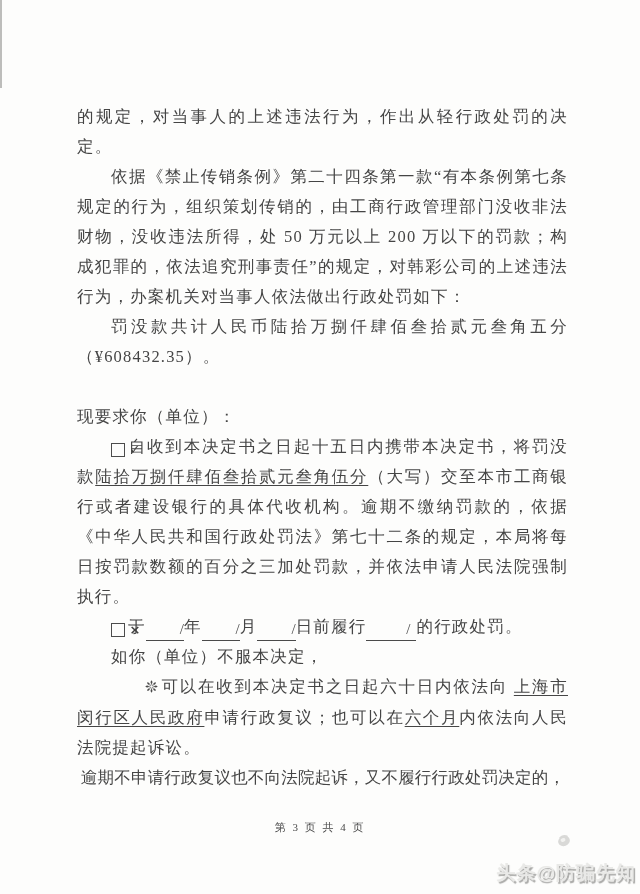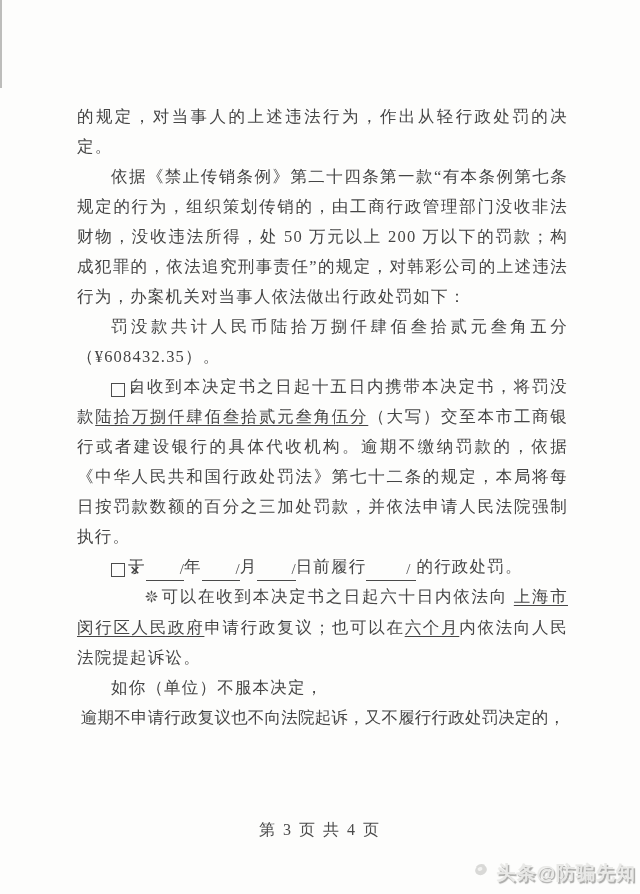--- a/index.html
+++ b/index.html
@@ -78,87 +78,89 @@
     vertical-align: -2px;
     letter-spacing: 0;
     font-size: 15px;
     color: #4a4a4a;
   }
   .blank-wide { min-width: 50px; }
   .footer {
     position: absolute;
     top: 820px; left: 0; width: 640px;
     text-align: center;
-    font-size: 16px;
+    font-size: 11px;
     color: #4a4a4a;
     letter-spacing: 2px;
   }
   .watermark {
     position: absolute;
     right: 4px; bottom: 8px;
     display: flex; align-items: center; gap: 3px;
     font-family: "Liberation Sans", "DejaVu Sans", sans-serif;
     font-weight: bold;
     font-size: 19px;
     letter-spacing: 1px;
     color: #e9e9e7;
     text-shadow: 1.5px 1.5px 1px #a8a8a6, -0.5px -0.5px 0 #f5f5f3;
     user-select: none;
+    flex-direction: column;
   }
 </style>
 </head>
 <body>
 
 <div class="page">
 
   <div class="scan-edge"></div>
 
   <div class="content">
 
     <p class="para">的规定，对当事人的上述违法行为，作出从轻行政处罚的决定。</p>
 
     <p class="para indent">依据《禁止传销条例》第二十四条第一款“有本条例第七条规定的行为，组织策划传销的，由工商行政管理部门没收非法财物，没收违法所得，处 50 万元以上 200 万以下的罚款；构成犯罪的，依法追究刑事责任”的规定，对韩彩公司的上述违法行为，办案机关对当事人依法做出行政处罚如下：</p>
 
 
 
     <p class="para indent">罚没款共计人民币陆拾万捌仟肆佰叁拾贰元叁角五分（¥608432.35）。</p>
 
+    <p class="para gap-above">现要求你（单位）：</p>
 
     <p class="para indent">
       <span class="checkbox">
           <span class="mark">✓</span>
         </span><span>自收到本决定书之日起十五日内携带本决定书，将罚没款</span><span class="u">陆拾万捌仟肆佰叁拾贰元叁角伍分</span><span>（大写）交至本市工商银行或者建设银行的具体代收机构。逾期不缴纳罚款的，依据《中华人民共和国行政处罚法》第七十二条的规定，本局将每日按罚款数额的百分之三加处罚款，并依法申请人民法院强制执行。</span>
     </p>
 
     <p class="para indent">
       <span class="checkbox">
           <span class="mark">×</span>
         </span><span>于</span><span class="blank">/</span><span>年</span><span class="blank">/</span><span>月</span><span class="blank">/</span><span>日前履行</span><span class="blank blank-wide">/</span><span>的行政处罚。</span>
     </p>
+
+    <p class="para indent">如你（单位）不服本决定，</p>
 
     <p class="para indent">
       <span class="bullet-icon"><svg width="13" height="13" viewBox="0 0 20 20">
             <defs>
               <path id="petal" d="M10 0.5 C11.9 2.4 11.9 4.6 10 6.4 C8.1 4.6 8.1 2.4 10 0.5 Z"></path>
             </defs>
             <g fill="#4a4a4a">
               <use href="#petal"></use>
               <use href="#petal" transform="rotate(45 10 10)"></use>
               <use href="#petal" transform="rotate(90 10 10)"></use>
               <use href="#petal" transform="rotate(135 10 10)"></use>
               <use href="#petal" transform="rotate(180 10 10)"></use>
               <use href="#petal" transform="rotate(225 10 10)"></use>
               <use href="#petal" transform="rotate(270 10 10)"></use>
               <use href="#petal" transform="rotate(315 10 10)"></use>
             </g>
             <circle cx="10" cy="10" r="2.7" fill="#fdfdfc" stroke="#4a4a4a" stroke-width="1.1"></circle>
           </svg></span><span>可以在收到本决定书之日起六十日内依法向 </span><span class="u">上海市闵行区人民政府</span><span>申请行政复议；也可以在</span><span class="u">六个月</span><span>内依法向人民法院提起诉讼。</span>
     </p>
-
-    <p class="para indent">如你（单位）不服本决定，</p>
 
     <p class="para tight">逾期不申请行政复议也不向法院起诉，又不履行行政处罚决定的，</p>
 
   </div>
 
   <div class="footer">第 3 页 共 4 页</div>
 
   <div class="watermark">
     <span><svg width="20" height="20" viewBox="0 0 20 20">
           <g fill="#d9d9d7">

